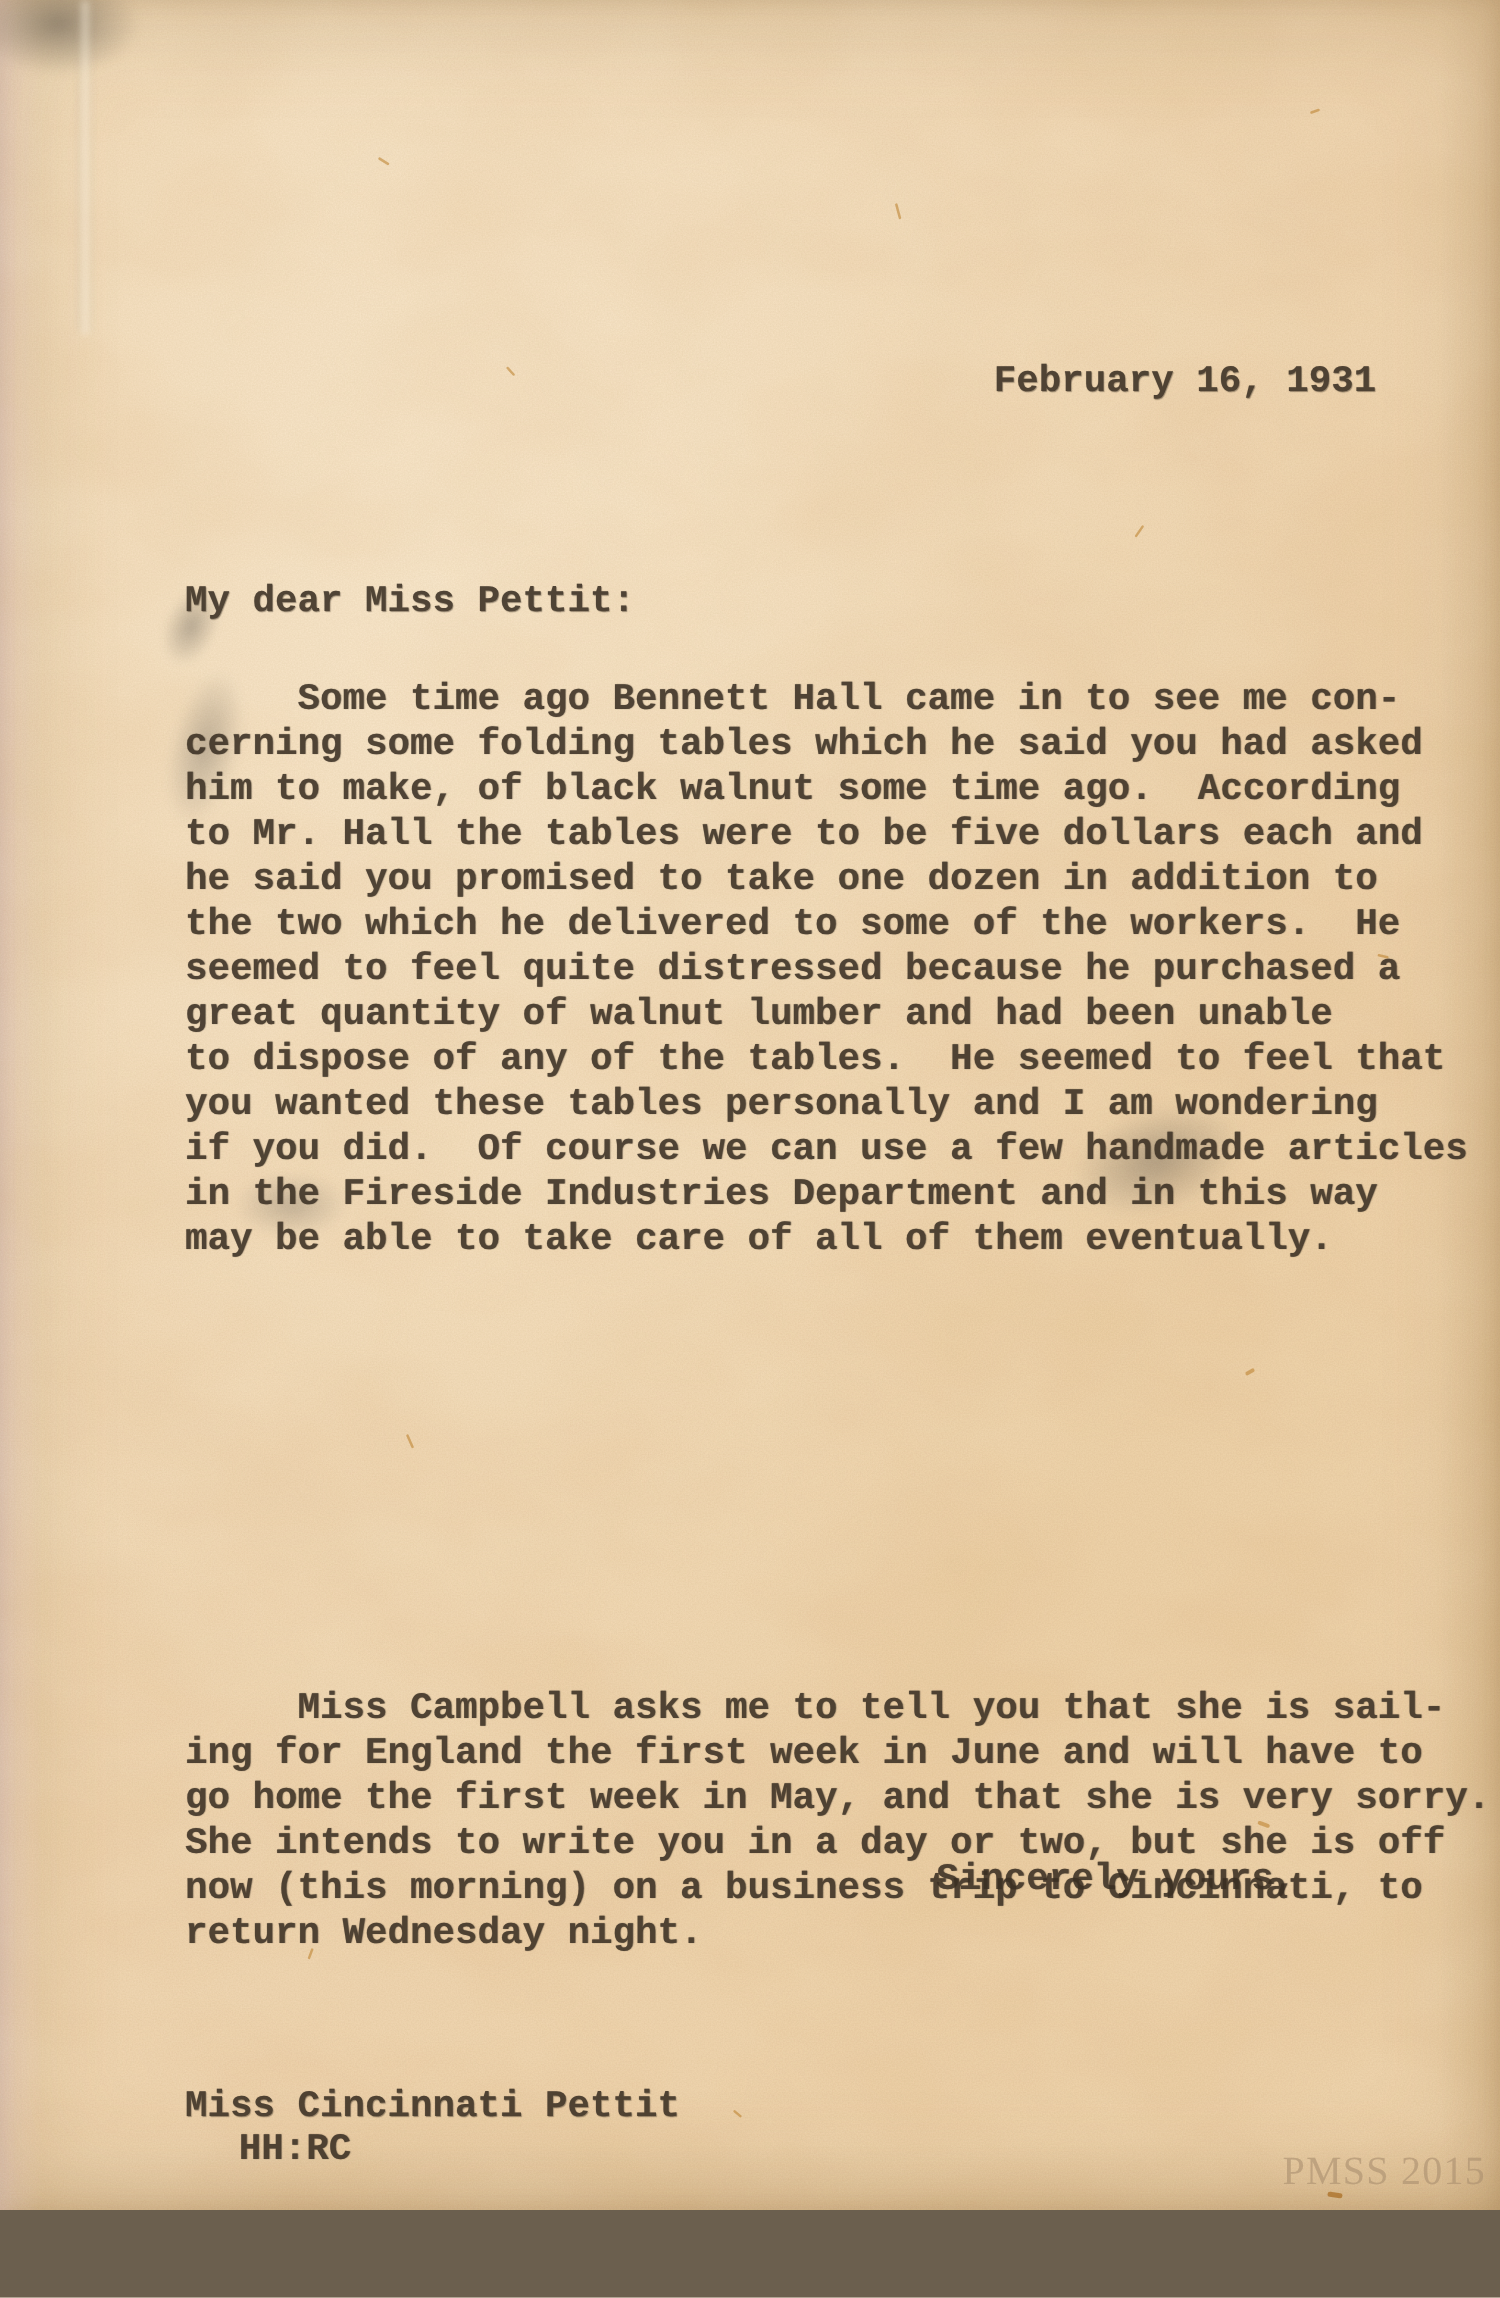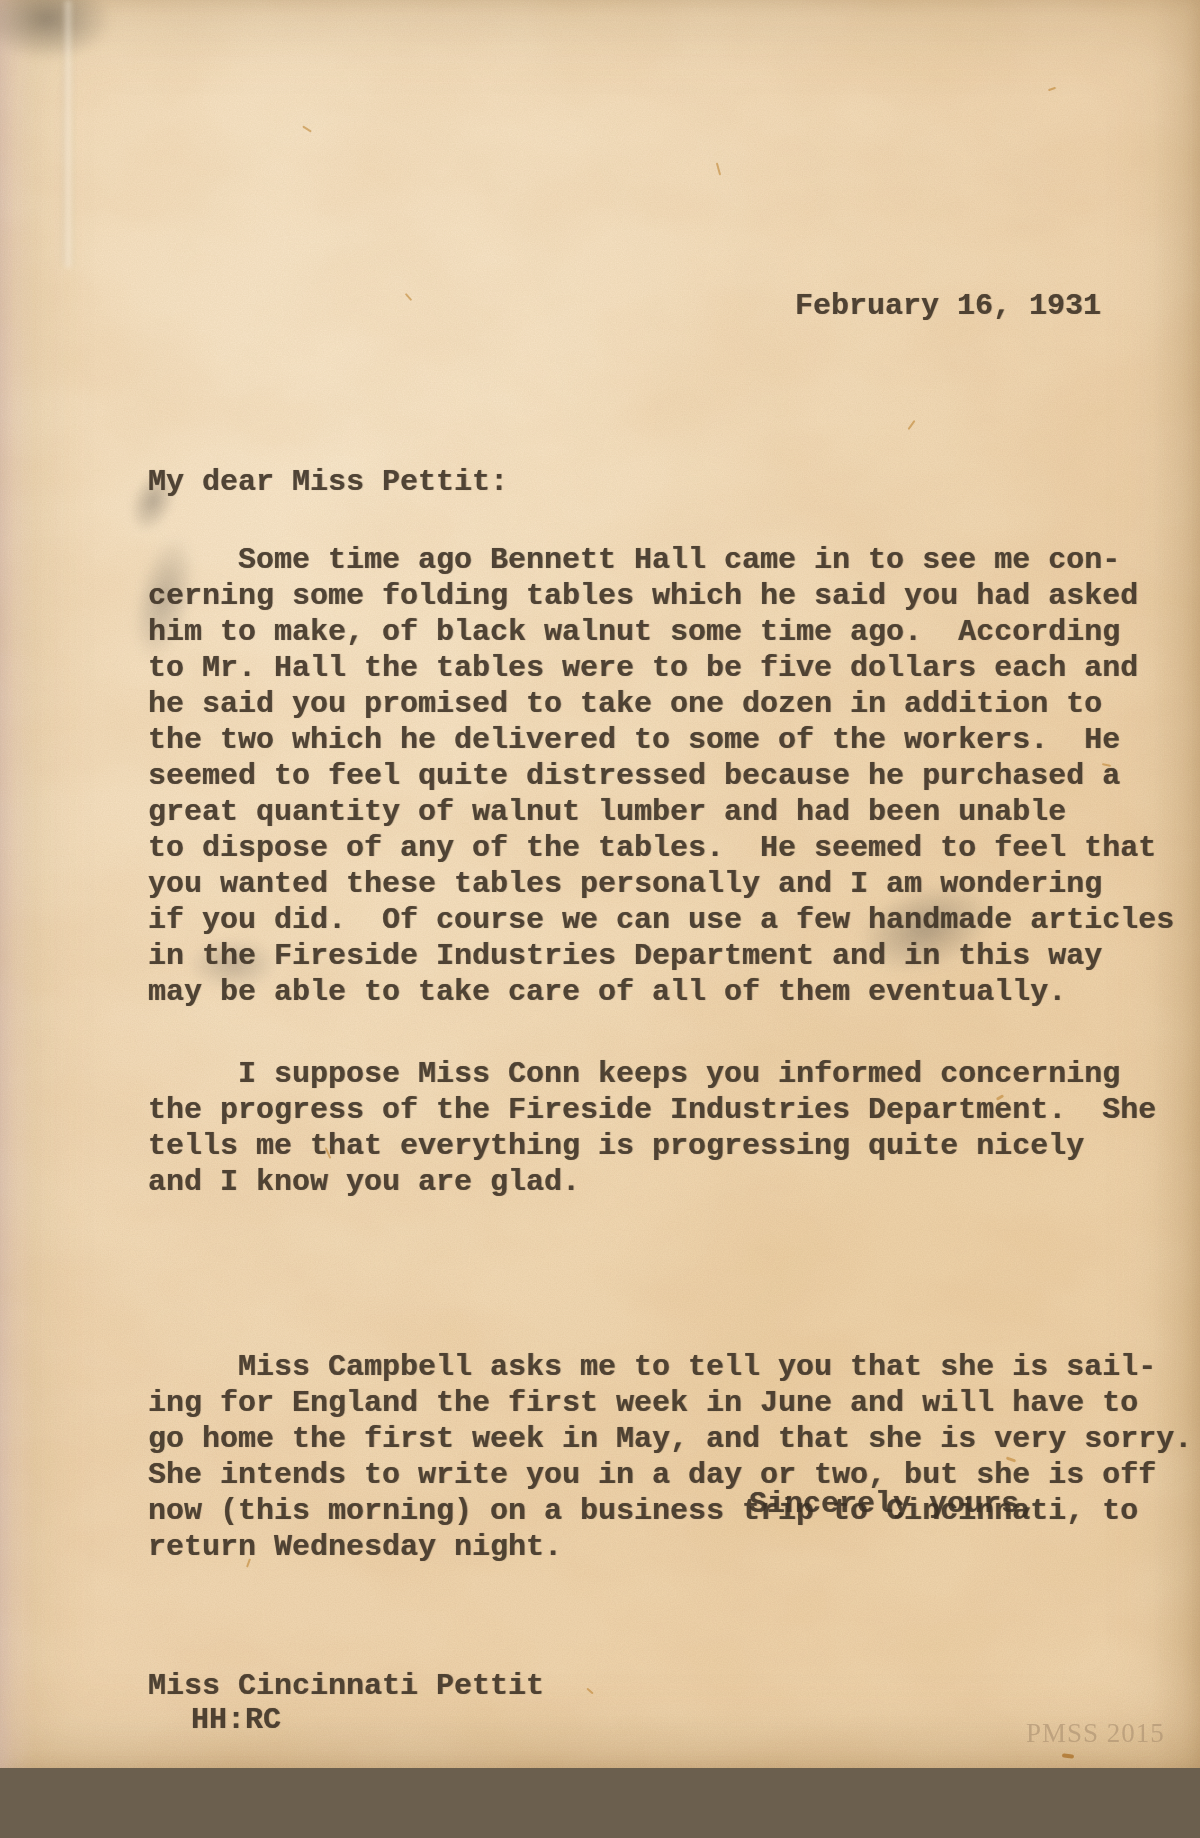--- a/index.html
+++ b/index.html
@@ -38,21 +38,21 @@
   .salutation{left:148px;top:464px;}
   .para-1{left:148px;top:542px;}
   .para-2{left:148px;top:1056px;}
   .para-3{left:148px;top:1310px;margin-top:39px;}
   .closing{left:749px;top:1486px;text-align:center;}
   .recipient{left:148px;top:1594px;line-height:37px;}
   .initials{left:148px;top:1702px;margin-left:43px;}
   .watermark{
     position:absolute;left:1026px;top:1718px;
     font-family:"Liberation Serif","DejaVu Serif",serif;
-    font-size:27px;color:var(--watermark, #b3997a);
+    font-size:32px;color:var(--watermark, #b3997a);
     opacity:.62;letter-spacing:1px;
   }
   .smudge{position:absolute;pointer-events:none;border-radius:50%;}
   .smudge-corner{left:-18px;top:-22px;width:130px;height:82px;
     background:radial-gradient(closest-side, rgba(72,66,58,.5), rgba(72,66,58,0));
     filter:blur(4px);}
   .smudge-crease{left:62px;top:0;width:12px;height:268px;border-radius:6px;
     background:linear-gradient(90deg, rgba(120,96,60,.14), rgba(255,248,234,.5), rgba(120,96,60,.10));
     filter:blur(2.5px);}
   .smudge-salutation{left:132px;top:468px;width:42px;height:66px;
@@ -134,24 +134,20 @@
 seemed to feel quite distressed because he purchased a
 great quantity of walnut lumber and had been unable
 to dispose of any of the tables.  He seemed to feel that
 you wanted these tables personally and I am wondering
 if you did.  Of course we can use a few handmade articles
 in the Fireside Industries Department and in this way
 may be able to take care of all of them eventually.</div>
 
   <div class="typed salutation">My dear Miss Pettit:</div>
 
-  <div class="typed para-2">     I suppose Miss Conn keeps you informed concerning
-the progress of the Fireside Industries Department.  She
-tells me that everything is progressing quite nicely
-and I know you are glad.</div>
 
   <div class="typed para-3">     Miss Campbell asks me to tell you that she is sail-
 ing for England the first week in June and will have to
 go home the first week in May, and that she is very sorry.
 She intends to write you in a day or two, but she is off
 now (this morning) on a business trip to Cincinnati, to
 return Wednesday night.</div>
 
   <div class="typed closing">Sincerely yours,</div>
 

